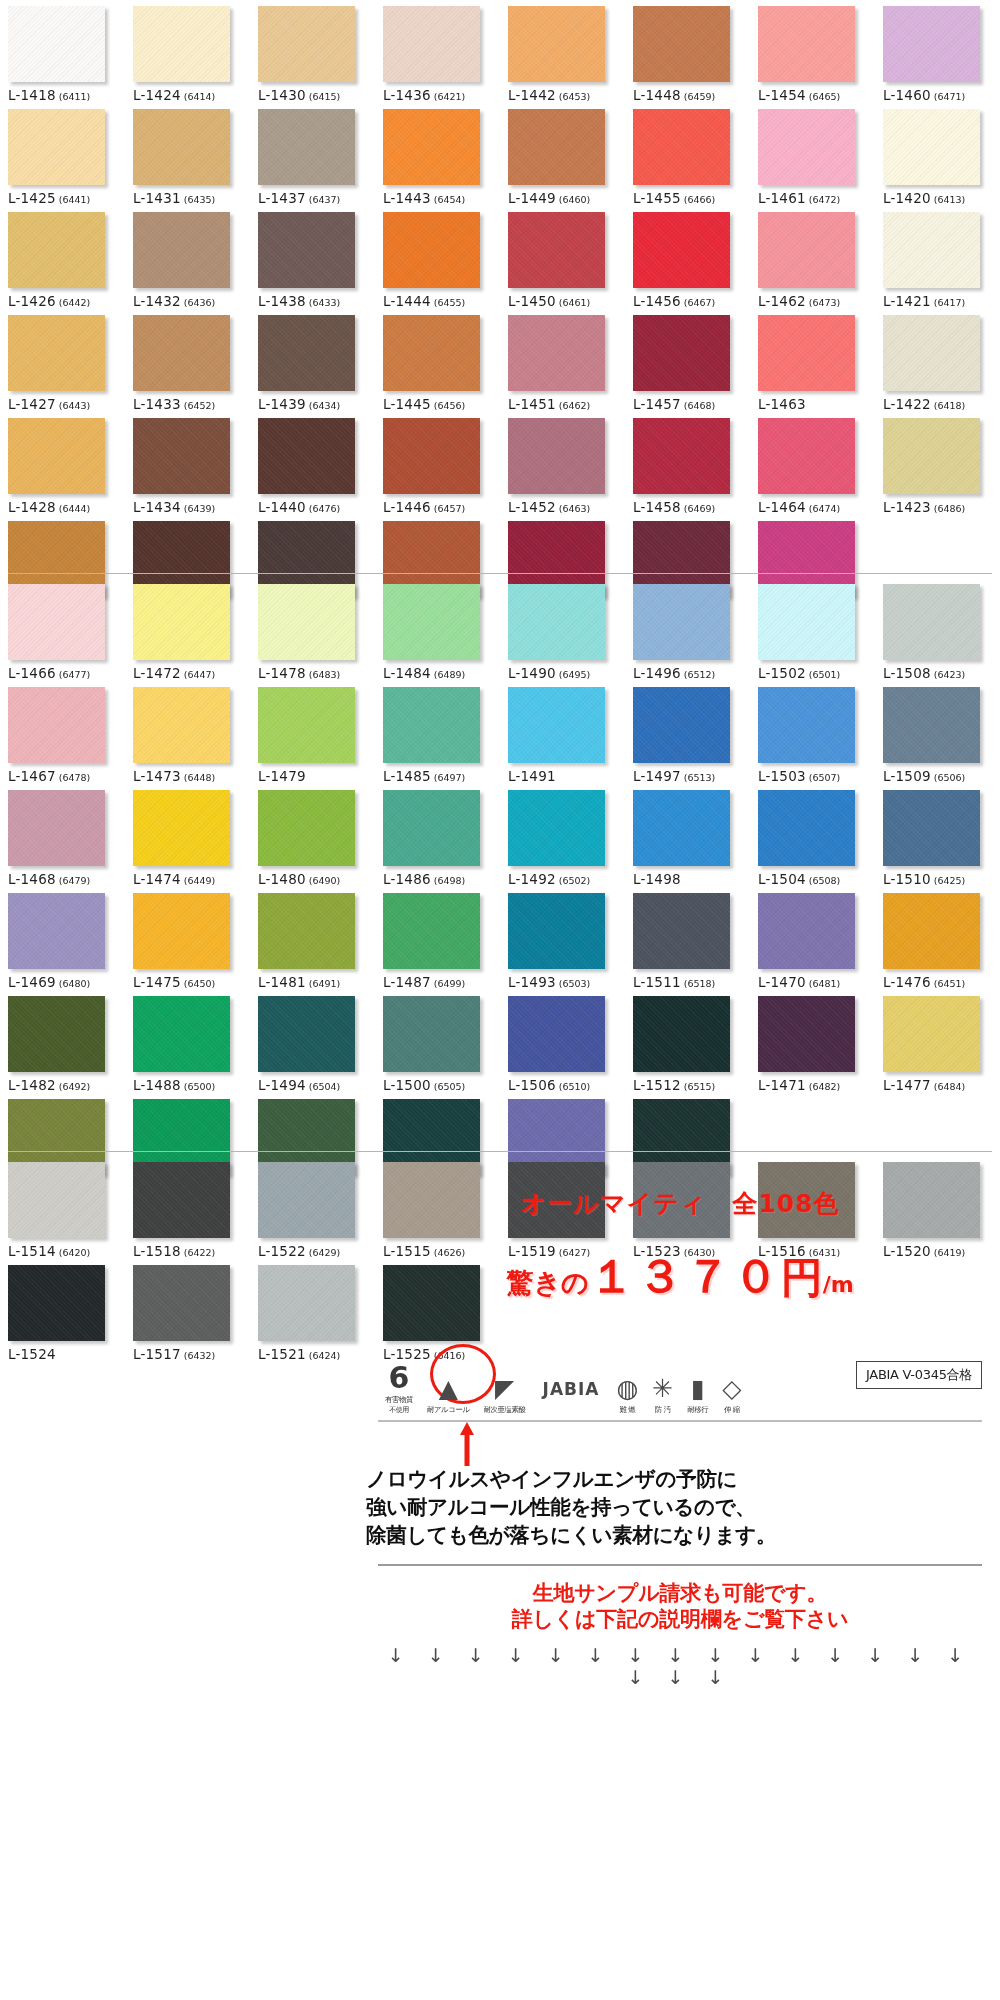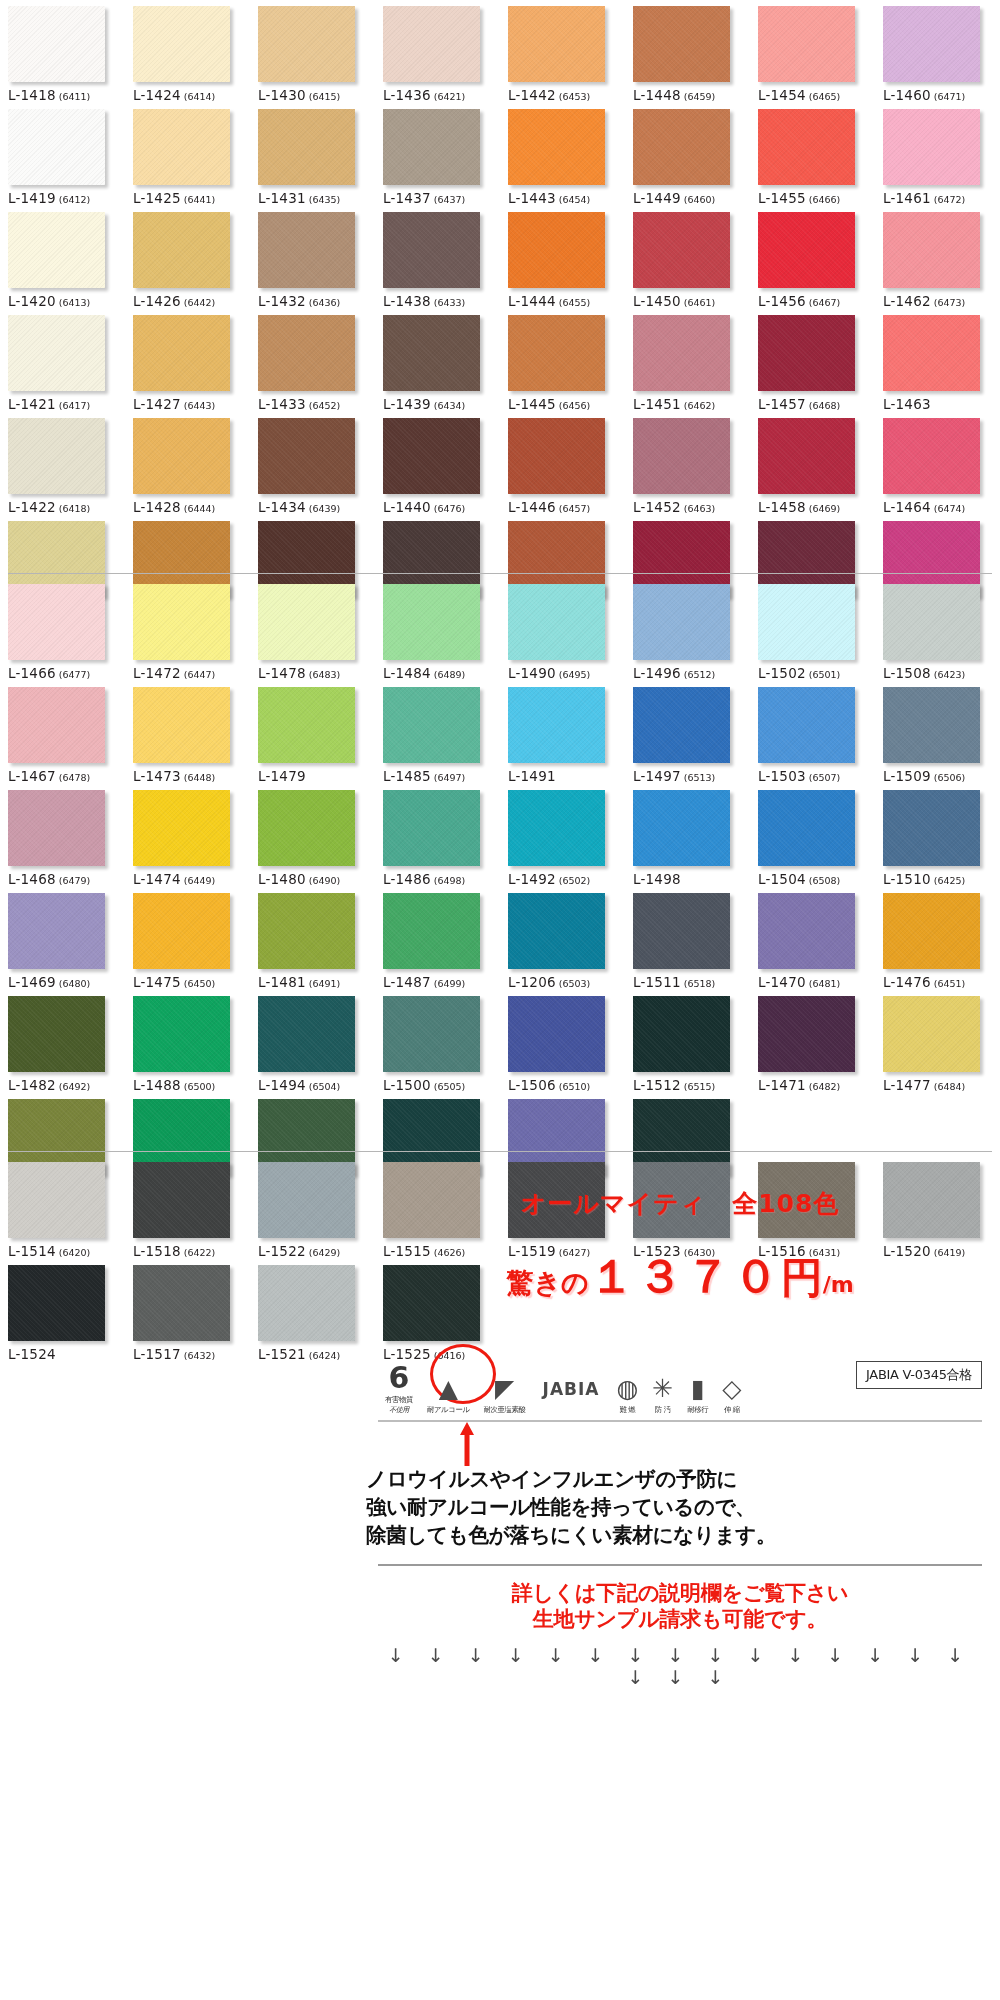--- a/index.html
+++ b/index.html
@@ -70,21 +70,21 @@
     position:relative;margin:34px 0 0 8px;width:604px;height:78px;
     border-bottom:2px solid #bdbdbd;
     display:flex;align-items:center;
   }
   .ic{
     display:flex;flex-direction:column;align-items:center;justify-content:flex-end;
     height:68px;color:#3a3a3a;position:relative;
   }
   .ic .glyph{font-size:25px;line-height:26px;color:#4a4a4a;}
   .ic .cap{font-size:7.4px;letter-spacing:-.4px;margin-top:3px;white-space:nowrap;color:#333;}
-  .ic .cap2{font-size:7px;letter-spacing:-.5px;white-space:nowrap;color:#333;font-style:italic;}
+  .ic .cap2{font-size:7px;letter-spacing:-.5px;white-space:nowrap;color:#333;}
   .six{font-size:30px;font-weight:700;color:#3a3a3a;line-height:28px;}
   .jabia-word{font-size:17px;letter-spacing:1px;color:#4a4a4a;font-weight:600;margin:0 10px 16px 10px;}
   .redcircle{
     position:absolute;left:52px;top:2px;width:66px;height:60px;
     border:3.2px solid #ee1b10;border-radius:50%;
     box-sizing:border-box;pointer-events:none;
   }
   .certbox{
     margin-left:auto;border:1.6px solid #444;padding:4px 9px;
     font-size:13px;color:#222;white-space:nowrap;letter-spacing:-.3px;
@@ -139,24 +139,20 @@
       </div>
       <div class="cell">
         <div class="chip" style="background: rgb(250, 160, 155);"></div>
         <div class="lbl"><span>L-1454</span><span class="sub"> (6465)</span></div>
       </div>
       <div class="cell">
         <div class="chip" style="background: rgb(217, 179, 220);"></div>
         <div class="lbl"><span>L-1460</span><span class="sub"> (6471)</span></div>
       </div>
       <div class="cell">
-        <div class="chip" style="background: rgb(251, 251, 250);"></div>
-        <div class="lbl"><span>L-1419</span><span class="sub"> (6412)</span></div>
-      </div>
-      <div class="cell">
         <div class="chip" style="background: rgb(249, 221, 166);"></div>
         <div class="lbl"><span>L-1425</span><span class="sub"> (6441)</span></div>
       </div>
       <div class="cell">
         <div class="chip" style="background: rgb(218, 178, 116);"></div>
         <div class="lbl"><span>L-1431</span><span class="sub"> (6435)</span></div>
       </div>
       <div class="cell">
         <div class="chip" style="background: rgb(169, 156, 140);"></div>
         <div class="lbl"><span>L-1437</span><span class="sub"> (6437)</span></div>
@@ -416,21 +412,21 @@
       <div class="cell">
         <div class="chip" style="background: rgb(142, 167, 58);"></div>
         <div class="lbl"><span>L-1481</span><span class="sub"> (6491)</span></div>
       </div>
       <div class="cell">
         <div class="chip" style="background: rgb(67, 168, 100);"></div>
         <div class="lbl"><span>L-1487</span><span class="sub"> (6499)</span></div>
       </div>
       <div class="cell">
         <div class="chip" style="background: rgb(11, 126, 155);"></div>
-        <div class="lbl"><span>L-1206</span><span class="sub"> (6503)</span></div>
+        <div class="lbl"><span>L-1493</span><span class="sub"> (6503)</span></div>
       </div>
       <div class="cell">
         <div class="chip" style="background: rgb(77, 84, 95);"></div>
         <div class="lbl"><span>L-1511</span><span class="sub"> (6518)</span></div>
       </div>
       <div class="cell">
         <div class="chip" style="background: rgb(127, 116, 174);"></div>
         <div class="lbl"><span>L-1470</span><span class="sub"> (6481)</span></div>
       </div>
       <div class="cell">
@@ -599,19 +595,19 @@
 
     <div class="promo-desc">
       <div>ノロウイルスやインフルエンザの予防に</div>
       <div>強い耐アルコール性能を持っているので、</div>
       <div>除菌しても色が落ちにくい素材になります。</div>
     </div>
 
     <div class="hr-thin"></div>
 
     <div class="promo-red2">
+      <div>生地サンプル請求も可能です。</div>
       <div>詳しくは下記の説明欄をご覧下さい</div>
-      <div>生地サンプル請求も可能です。</div>
     </div>
 
     <div class="arrows">↓ ↓ ↓ ↓ ↓ ↓ ↓ ↓ ↓ ↓ ↓ ↓ ↓ ↓ ↓ ↓ ↓ ↓</div>
   </div>
 </div>
 
 </body></html>

